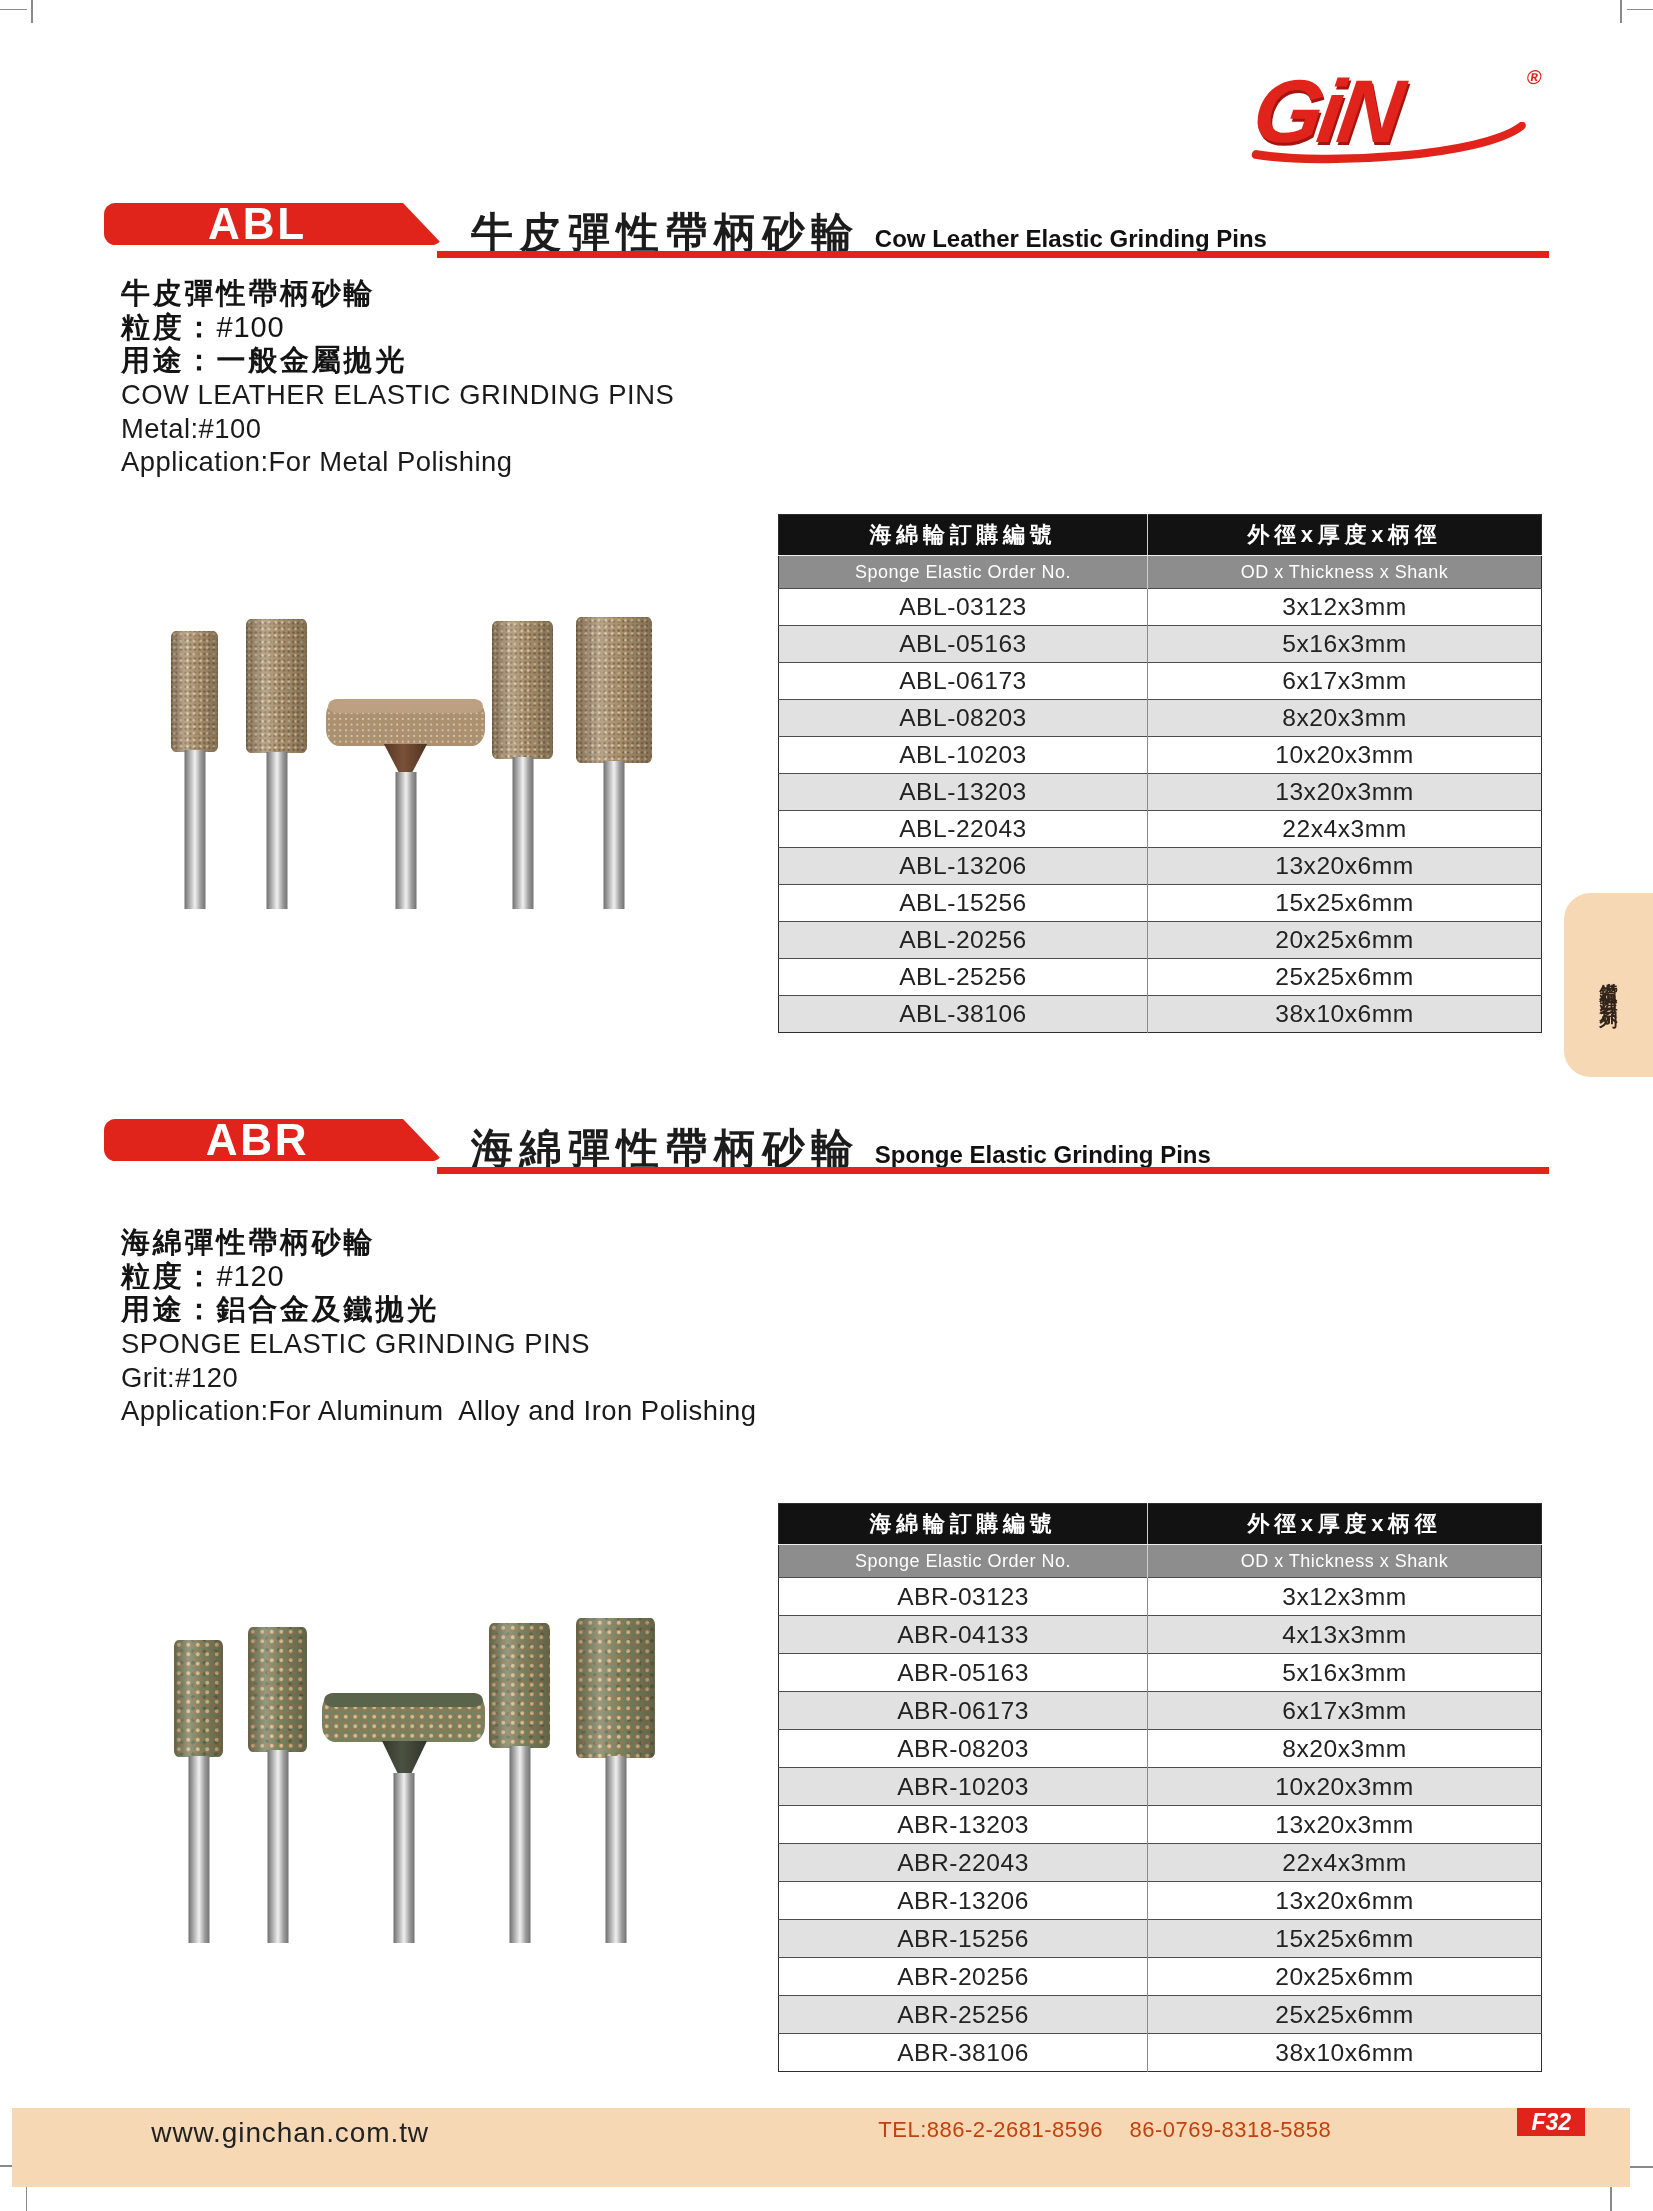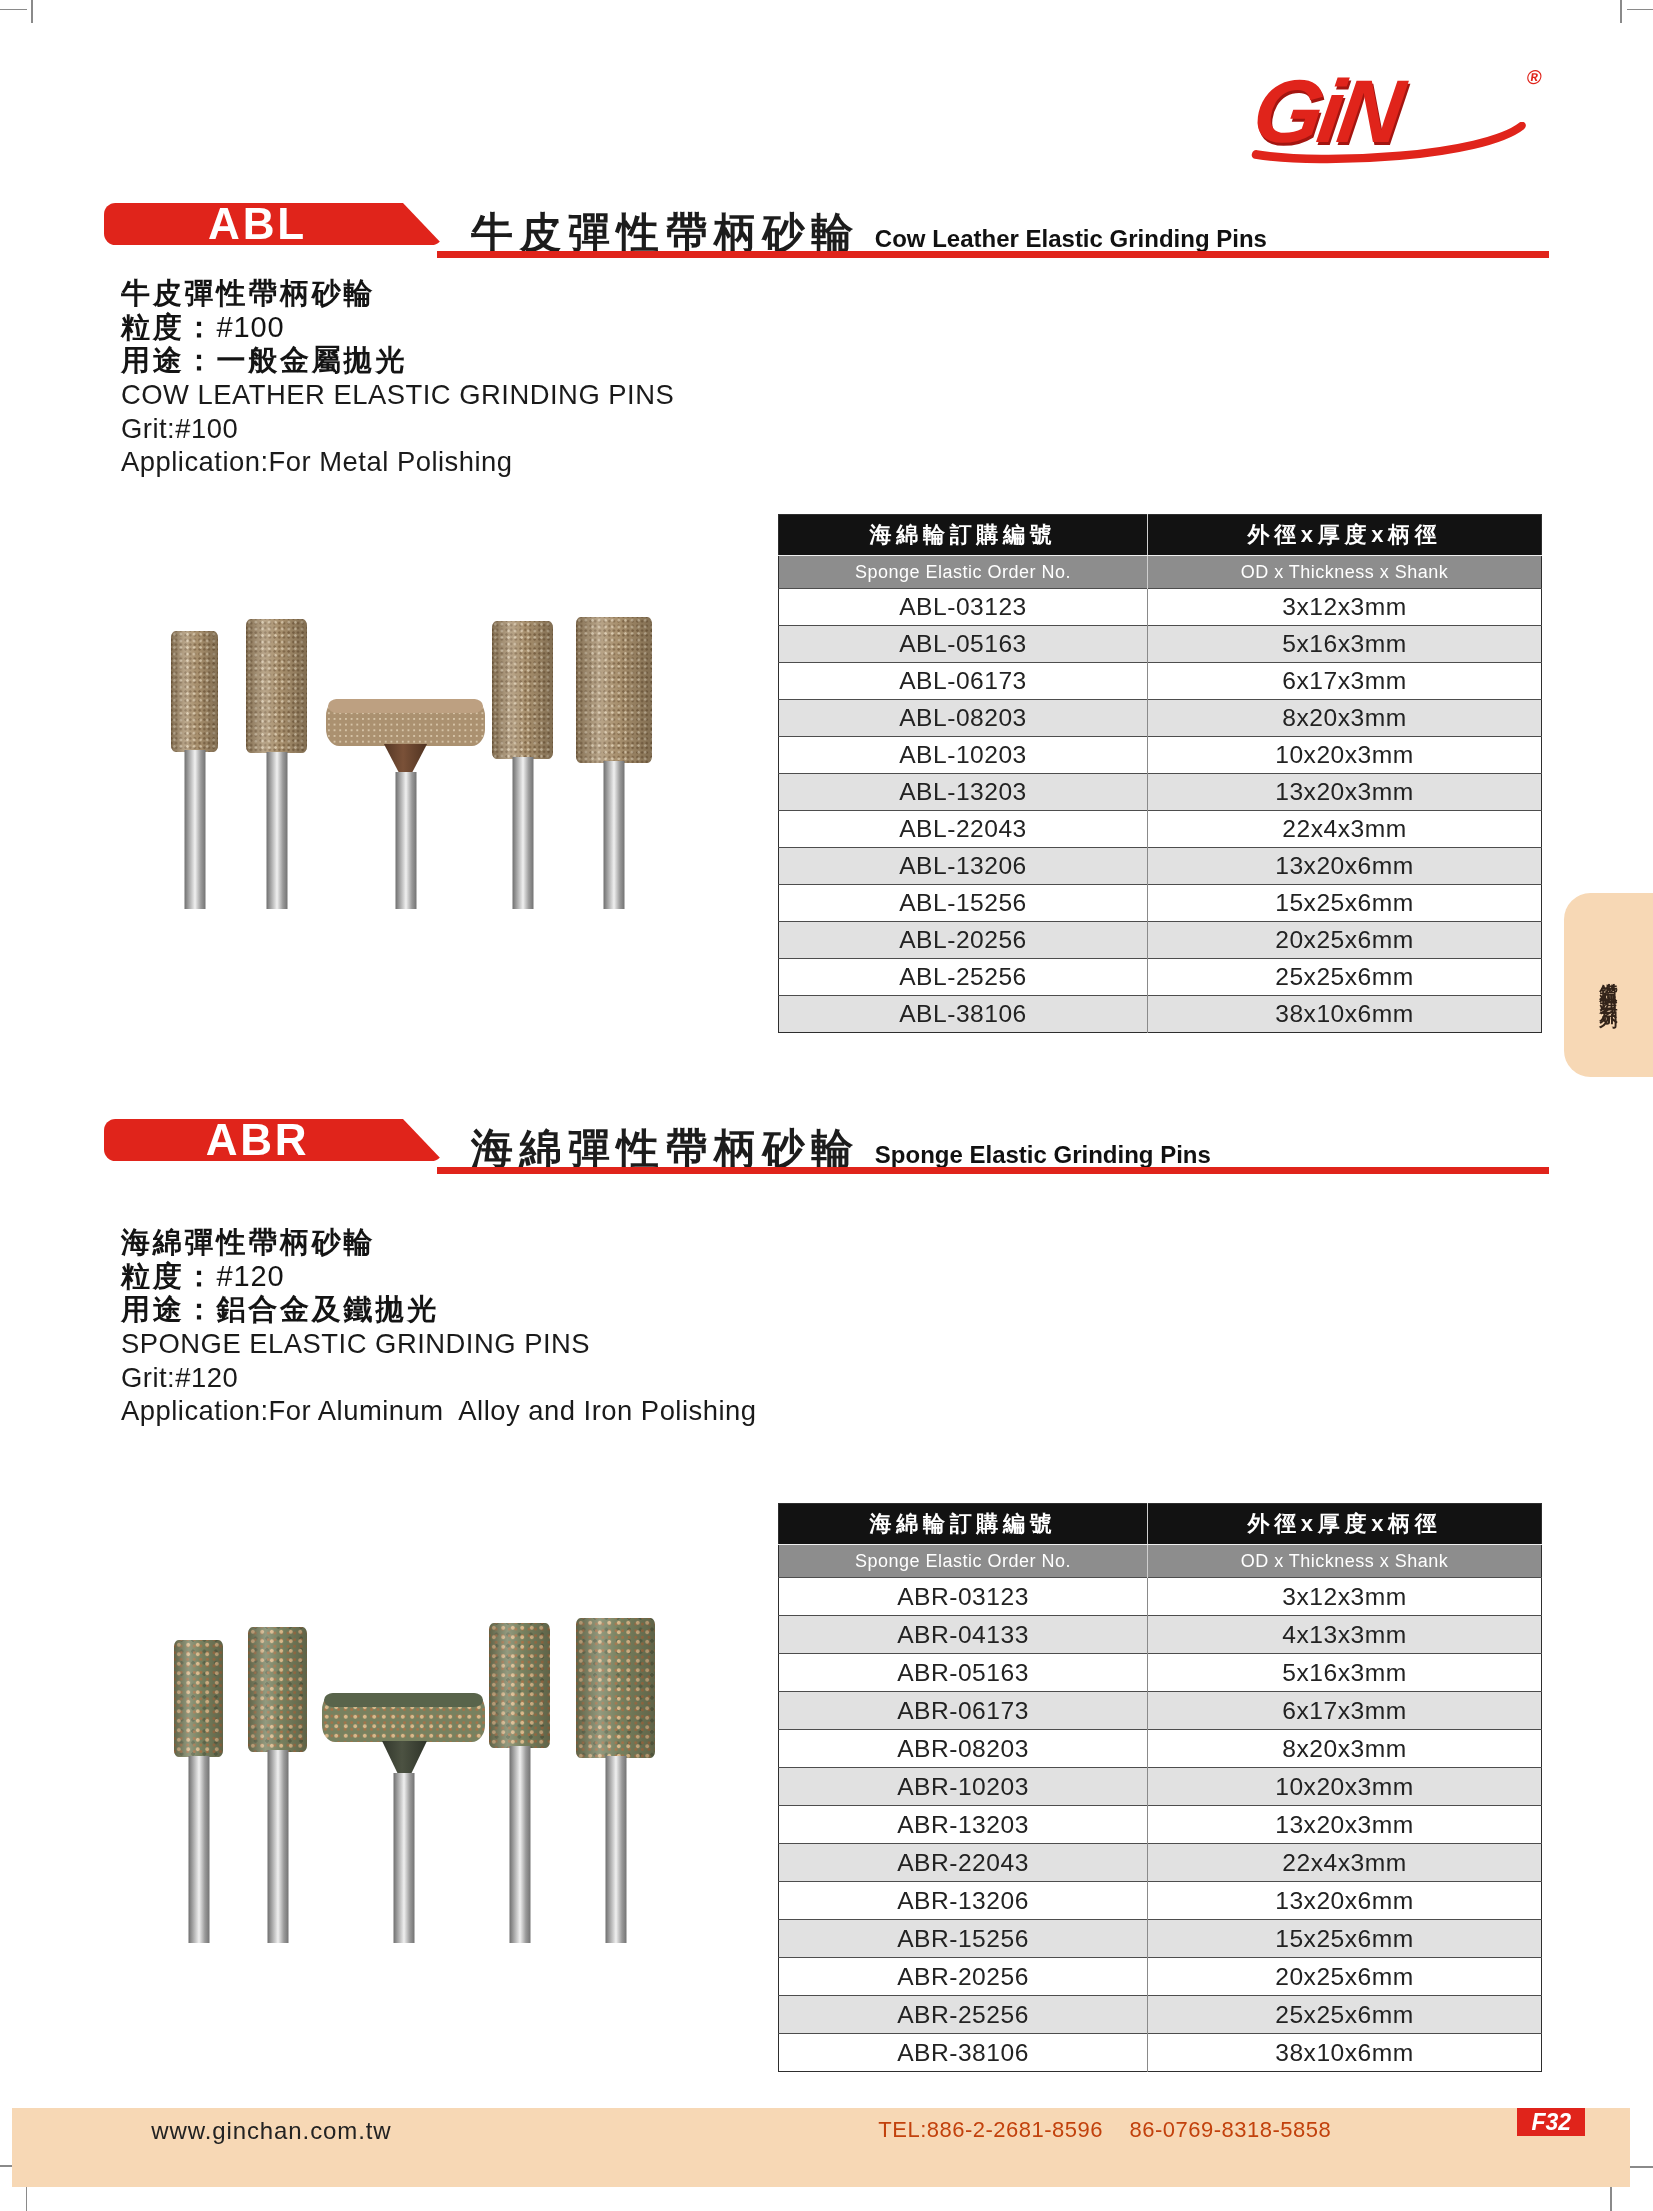--- a/index.html
+++ b/index.html
@@ -73,21 +73,21 @@
   .spec-table.rows-tall tbody td{height:37px;}
 
   
   .side-tab{position:absolute;left:1564px;top:893px;width:89px;height:184px;background:#f7d8b5;
             border-radius:26.5px 0 0 26.5px;display:flex;align-items:center;justify-content:center;}
   .side-tab-text{writing-mode:vertical-rl;text-orientation:upright;font-size:18px;font-weight:700;
                  color:#33241a;letter-spacing:5.7px;}
 
   
   .footer-bar{position:absolute;left:12.3px;top:2108px;width:1618px;height:79px;background:#f7d8b5;}
-  .footer-web{position:absolute;left:139px;top:8.5px;font-size:24px;color:#222;letter-spacing:0.9px;}
+  .footer-web{position:absolute;left:139px;top:8.5px;font-size:28px;color:#222;letter-spacing:0.9px;}
   .footer-tel{position:absolute;left:866px;top:8.5px;font-size:22px;color:#c2410c;white-space:pre;letter-spacing:0.5px;}
   .footer-page{position:absolute;left:1505px;top:0;width:68px;height:28px;background:#e0241b;color:#fff;
                font-weight:700;font-style:italic;font-size:23px;display:flex;align-items:center;justify-content:center;}
 </style>
 </head>
 <body>
 
 <div id="page">
 
   <div class="mark" style="left:0;top:8.5px;width:26.5px;height:1.9px;"></div>
@@ -115,21 +115,21 @@
       <span class="header-en">Cow Leather Elastic Grinding Pins</span>
     </div>
     <div class="red-line"></div>
   </div>
 
   <div class="desc" style="top:279px;">
     <p class="d-zh">牛皮彈性帶柄砂輪</p>
     <p class="d-zh"><span>粒度：</span><span class="d-val">#100</span></p>
     <p class="d-zh">用途：一般金屬拋光</p>
     <p class="d-en">COW LEATHER ELASTIC GRINDING PINS</p>
-    <p class="d-en">Grit:#100</p>
+    <p class="d-en">Metal:#100</p>
     <p class="d-en">Application:For Metal Polishing</p>
   </div>
 
   <div class="photo leather" style="left:112px;top:604px;width:549px;height:305px;">
     <div class="pin" style="left:59px;top:0;width:47px;height:305px;">
       <div class="phead" style="top:26.5px;height:121px;"></div>
       <div class="pshank" style="top:146px;"></div>
     </div>
     <div class="pin" style="left:134px;top:0;width:61px;height:305px;">
       <div class="phead" style="top:15px;height:134px;"></div>

